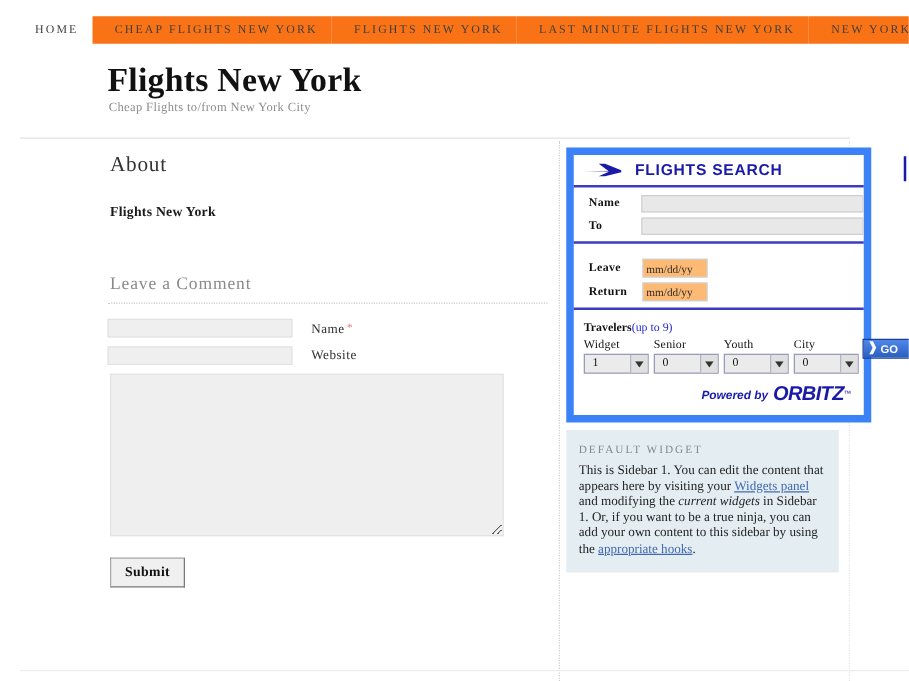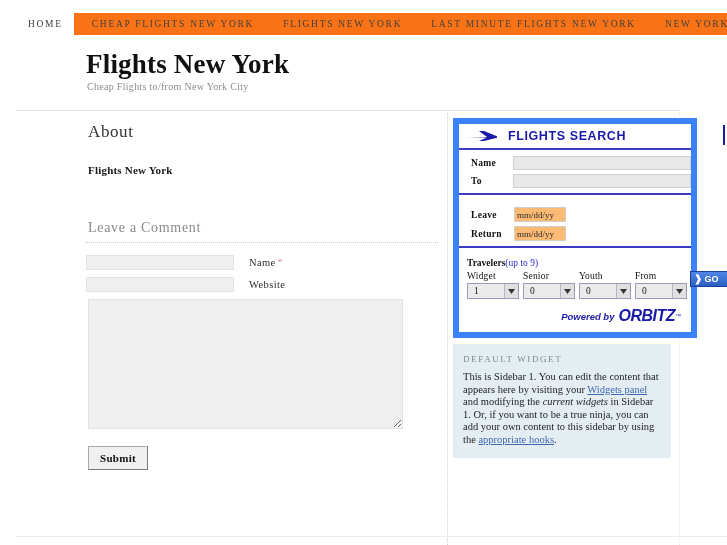--- a/index.html
+++ b/index.html
@@ -531,21 +531,21 @@
 
       <div class="fw-travelers-label">
         <b>Travelers</b><a class="fw-travelers-link">(up to 9)</a>
       </div>
 
       <div class="fw-selects">
         <div class="fw-sel-heads">
           <span class="fw-sel-head">Widget</span>
           <span class="fw-sel-head">Senior</span>
           <span class="fw-sel-head">Youth</span>
-          <span class="fw-sel-head">From</span>
+          <span class="fw-sel-head">City</span>
         </div>
         <div class="fw-sel-row">
           <div class="fw-select">
             <span class="val">1</span>
             <span class="arrow">
               <svg width="7" height="5" viewBox="0 0 7 5">
                   <path d="M0 0 L7 0 L3.5 5 Z" fill="#333333"></path>
                 </svg>
             </span>
           </div>

